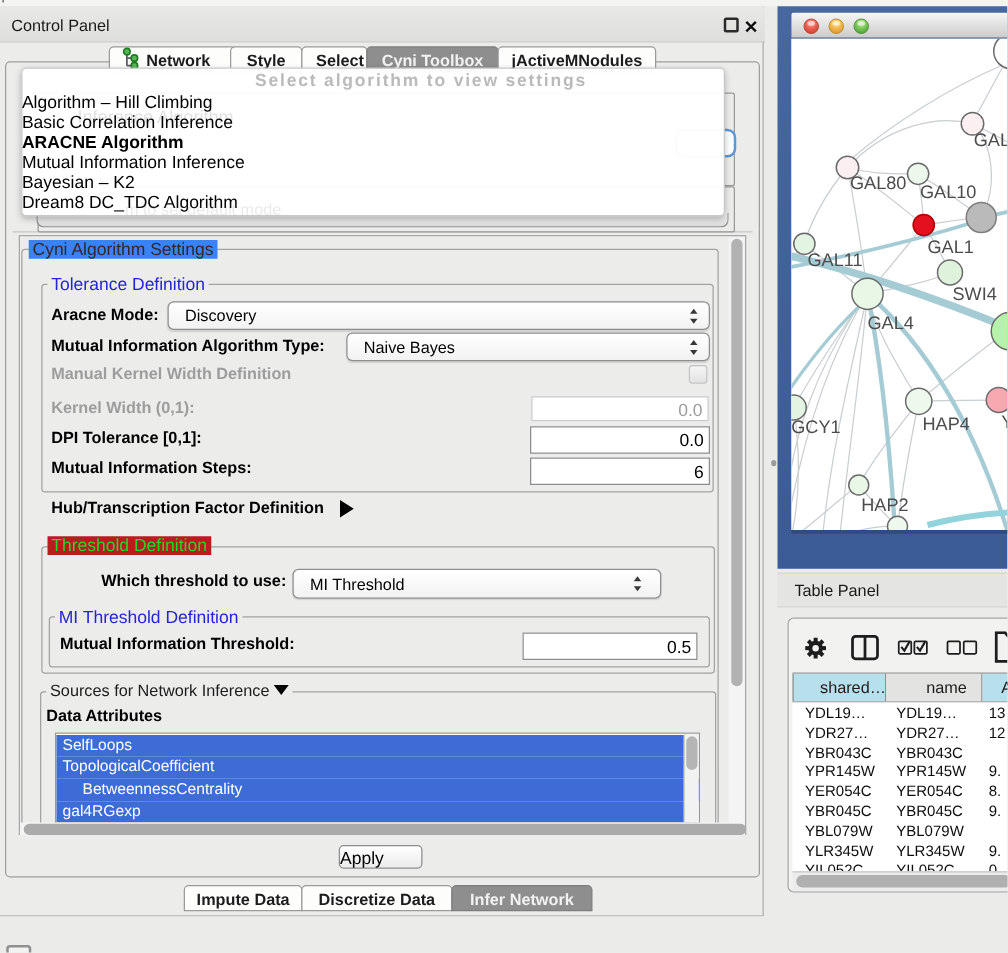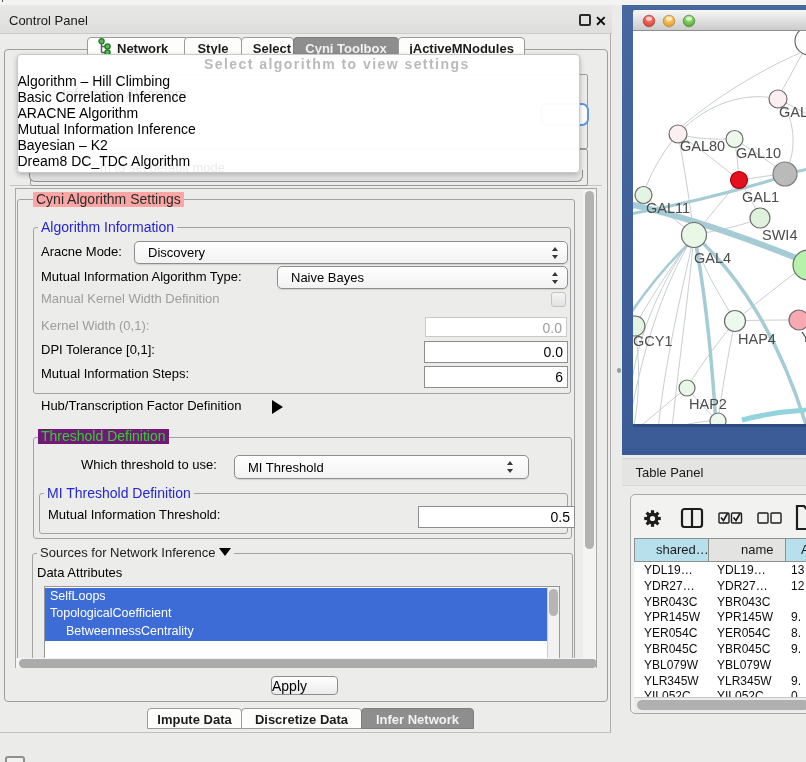--- a/index.html
+++ b/index.html
@@ -1,18 +1,18 @@
 <!DOCTYPE html>
 <html><head>
 <meta charset="utf-8">
 <style>
   html,body{margin:0;padding:0}
   body{width:806px;height:762px;background:#ebebe9;font-family:"Liberation Sans",sans-serif;overflow:hidden;position:relative}
   .a{position:absolute}
-  .b{font-weight:normal}
+  .b{font-weight:bold}
   .grp{position:absolute;border:1px solid #a2a2a2;border-radius:3px}
   .lbl{position:absolute;font-size:13px;line-height:15px;white-space:nowrap;color:#000}
   .combo{position:absolute;border:1px solid #8e8e8e;border-radius:5px;background:linear-gradient(#ffffff,#f2f2f2);box-shadow:0 1px 1px rgba(0,0,0,0.12)}
   .ctext{position:absolute;left:13px;font-size:13px;line-height:15px;color:#000;white-space:nowrap}
   .arrs{position:absolute;right:8px;top:50%;margin-top:-6px;width:7px;height:12px}
   .arrs:before{content:"";position:absolute;top:0;left:0;border-left:3px solid transparent;border-right:3px solid transparent;border-bottom:4.5px solid #383838}
   .arrs:after{content:"";position:absolute;bottom:0;left:0;border-left:3px solid transparent;border-right:3px solid transparent;border-top:4.5px solid #383838}
   .inp{position:absolute;background:#fff;border:1px solid #8d8d8d;font-size:14px;text-align:right;color:#000;box-sizing:border-box;padding:2px 4px 0 0}
   .tab{position:absolute;height:21px;background:#fdfdfc;border:1px solid #9b9b9b;border-radius:4px 4px 0 0;font-size:13px;font-weight:bold;line-height:21px;text-align:center;color:#1c1c1c;box-sizing:border-box}
   .tabsel{background:#8e8e8e;color:#f2f2f2;border-color:#7e7e7e}
@@ -45,24 +45,24 @@
   <path d="M 5.5,6 L 5.5,16.5 M 5.5,10.5 L 10.5,10.5 M 5.5,16.5 L 10.5,16.5" stroke="#5a5a66" stroke-width="1.4" fill="none"></path>
   <circle cx="5.5" cy="5.3" r="2.6" fill="#57b757" stroke="#1f7a24" stroke-width="1.3"></circle>
   <circle cx="11.5" cy="10.5" r="2.6" fill="#57b757" stroke="#1f7a24" stroke-width="1.3"></circle>
   <circle cx="11.5" cy="16.5" r="2.6" fill="#57b757" stroke="#1f7a24" stroke-width="1.3"></circle>
 </svg>
 
 <div class="a" style="left:10px;top:185px;width:592px;height:1px;background:#c6c6c6"></div>
 <div class="a" style="left:15px;top:188px;width:582px;height:480px;border:1px solid #a8a8a8;background:#ececea;box-sizing:border-box"></div>
 
 <div class="grp" style="left:16.5px;top:199px;width:556px;height:462px"></div>
-<div class="a" style="left:33px;top:192px;color:#2b2b2b;background:#fca5a5;padding:0 3px;font-size:14px;line-height:15px;white-space:nowrap">Cyni Algorithm Settings</div>
+<div class="a" style="left:23px;top:192px;color:#2b2b2b;background:#3b82f6;padding:0 3px;font-size:14px;line-height:15px;white-space:nowrap">Cyni Algorithm Settings</div>
 
 <div class="grp" style="left:33px;top:227px;width:536px;height:165px"></div>
-<div class="a" style="left:38px;top:220px;background:#ececea;padding:0 3px;font-size:14px;line-height:15px;color:#2525d4;white-space:nowrap">Algorithm Information</div>
+<div class="a" style="left:38px;top:220px;background:#ececea;padding:0 3px;font-size:14px;line-height:15px;color:#2525d4;white-space:nowrap">Tolerance Definition</div>
 
 <div class="lbl b" style="left:41px;top:244px">Aracne Mode:</div>
 <div class="combo" style="left:134px;top:241px;width:432px;height:21px">
     <span class="ctext" style="top:3px">Discovery</span>
     <span class="arrs"></span>
   </div>
 
 <div class="lbl b" style="left:41px;top:269px">Mutual Information Algorithm Type:</div>
 <div class="combo" style="left:277px;top:266px;width:289px;height:21px">
     <span class="ctext" style="top:3px">Naive Bayes</span>
@@ -78,43 +78,44 @@
 <div class="lbl b" style="left:41px;top:342px">DPI Tolerance [0,1]:</div>
 <div class="inp" style="left:424px;top:341px;width:144px;height:22px">0.0</div>
 
 <div class="lbl b" style="left:41px;top:366px">Mutual Information Steps:</div>
 <div class="inp" style="left:424px;top:366px;width:144px;height:22px">6</div>
 
 <div class="lbl b" style="left:41px;top:398px;font-size:13px">Hub/Transcription Factor Definition</div>
 <div class="a" style="left:272px;top:400px;width:0;height:0;border-top:7px solid transparent;border-bottom:7px solid transparent;border-left:11px solid #000"></div>
 
 <div class="grp" style="left:33px;top:437px;width:537px;height:100px"></div>
-<div class="a" style="left:38px;top:429px;background:#701a75;padding:0 3px;font-size:14px;line-height:15px;color:#2bd42b;white-space:nowrap">Threshold Definition</div>
+<div class="a" style="left:38px;top:429px;background:#b91c1c;padding:0 3px;font-size:14px;line-height:15px;color:#2bd42b;white-space:nowrap">Threshold Definition</div>
 
 <div class="lbl b" style="left:81px;top:457px">Which threshold to use:</div>
 <div class="combo" style="left:234px;top:455px;width:293px;height:22px">
     <span class="ctext" style="top:4px">MI Threshold</span>
     <span class="arrs" style="right:14px"></span>
   </div>
 
 <div class="grp" style="left:39px;top:493px;width:527px;height:39px"></div>
 <div class="a" style="left:44px;top:486px;background:#ececea;padding:0 3px;font-size:14px;line-height:15px;color:#2525d4;white-space:nowrap">MI Threshold Definition</div>
 
 <div class="lbl b" style="left:48px;top:507px">Mutual Information Threshold:</div>
-<div class="inp" style="left:418px;top:506px;width:157px;height:22px">0.5</div>
+<div class="inp" style="left:418px;top:506px;width:140px;height:22px">0.5</div>
 
 <div class="grp" style="left:32px;top:553px;width:539px;height:106px"></div>
 <div class="a" style="left:37px;top:546px;background:#ececea;padding:0 3px;font-size:13px;line-height:14px;color:#1c1c1c;white-space:nowrap">Sources for Network Inference <span style="display:inline-block;width:0;height:0;border-left:6.5px solid transparent;border-right:6.5px solid transparent;border-top:8px solid #000;vertical-align:1px"></span></div>
 
 <div class="lbl b" style="left:37px;top:565px">Data Attributes</div>
 
 <div class="a" style="left:44px;top:586px;width:516px;height:73px;background:#fff;border:1px solid #979797;overflow:hidden;box-sizing:border-box">
   <div class="a" style="left:0;top:0.5px;width:502px;height:17.7px;background:#3d6cd7;color:#fff;font-size:12.5px;line-height:17.7px;padding-left:5px">SelfLoops</div>
   <div class="a" style="left:0;top:18.2px;width:502px;height:17.7px;background:#3d6cd7;color:#fff;font-size:12.5px;line-height:17.7px;padding-left:5px">TopologicalCoefficient</div>
   <div class="a" style="left:0;top:35.9px;width:502px;height:17.7px;background:#3d6cd7;color:#fff;font-size:12.5px;line-height:17.7px;padding-left:21px">BetweennessCentrality</div>
+  <div class="a" style="left:0;top:53.6px;width:502px;height:17.7px;background:#3d6cd7;color:#fff;font-size:12.5px;line-height:17.7px;padding-left:5px">gal4RGexp</div>
 
   <div class="a" style="left:502px;top:0;width:13px;height:71px;background:#f2f2f2;border-left:1px solid #cfcfcf"></div>
   <div class="a" style="left:504px;top:2px;width:9px;height:27px;background:#b5b5b5;border-radius:4.5px"></div>
 </div>
 
 <div class="a" style="left:583px;top:190px;width:13px;height:477px;background:#f4f4f4"></div>
 <div class="a" style="left:584.5px;top:191px;width:9px;height:358px;background:#b2b2b2;border-radius:4.5px"></div>
 
 <div class="a" style="left:16px;top:658px;width:580px;height:10px;background:#f4f4f4"></div>
 <div class="a" style="left:19px;top:659px;width:578px;height:9px;background:#ababab;border-radius:5px"></div>

